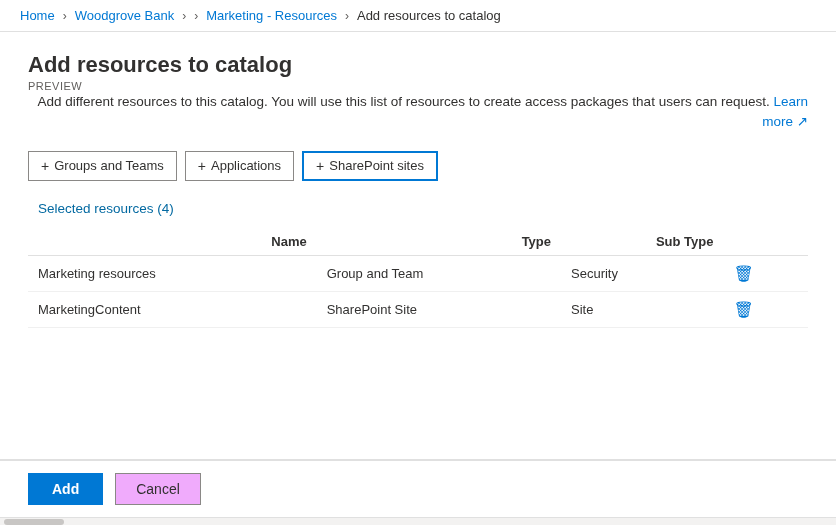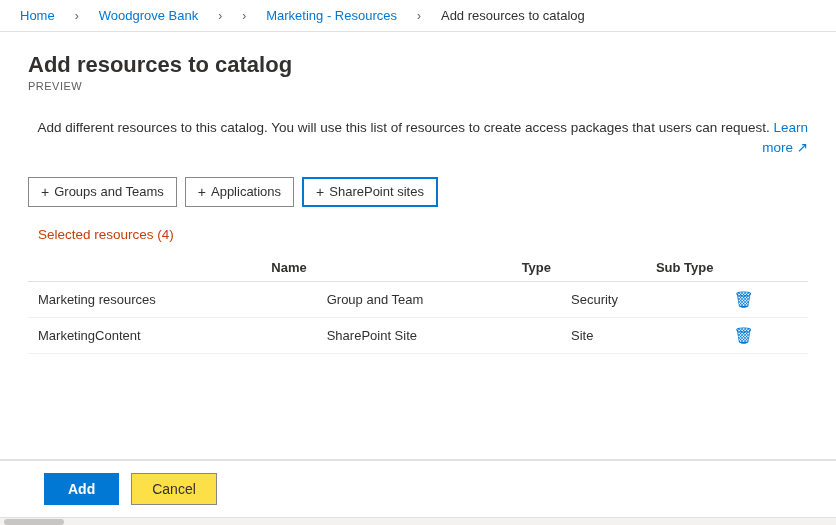--- a/index.html
+++ b/index.html
@@ -17,21 +17,21 @@
       height: 525px;
       display: flex;
       flex-direction: column;
     }
     
     .breadcrumb {
       background: #fff;
       padding: 8px 20px;
       display: flex;
       align-items: center;
-      gap: 20px;
+      gap: 8px;
       font-size: 13px;
       border-bottom: 1px solid #e0e0e0;
     }
     .breadcrumb-item {
       color: #0078d4;
       cursor: pointer;
     }
     .breadcrumb-separator {
       color: #605e5c;
       font-size: 12px;
@@ -50,21 +50,21 @@
     .page-title {
       font-size: 22px;
       font-weight: 600;
       color: #323130;
       margin-bottom: 2px;
     }
     .preview-badge {
       font-size: 11px;
       color: #605e5c;
       letter-spacing: 0.5px;
-      margin-bottom: 26px;
+      margin-bottom: 0;
     }
     .description {
       font-size: 13.5px;
       color: #323130;
       margin-bottom: 18px;
       line-height: 1.5;
       text-align: right;
     }
     .description a {
       color: #0078d4;
@@ -90,21 +90,21 @@
     .add-btn.active {
       border: 2px solid #0078d4;
     }
     .add-btn .plus {
       font-size: 14px;
       color: #323130;
     }
     
     .section-label {
       font-size: 13.5px;
-      color: #c2410c;
+      color: #0369a1;
       margin-bottom: 12px;
       padding-left: 10px;
     }
     
     .resources-table {
       width: 100%;
       border-collapse: collapse;
       padding-left: 10px;
     }
     .resources-table th {
@@ -137,24 +137,23 @@
       border-top: 1px solid #e0e0e0;
     }
     .btn-add {
       background: #0078d4;
       color: #fff;
       border: none;
       padding: 8px 24px;
       font-size: 14px;
       font-weight: 600;
       cursor: pointer;
-      margin-left: 16px;
     }
     .btn-cancel {
-      background: #fde047;
+      background: #f0abfc;
       color: #323130;
       border: 1px solid #8a8886;
       padding: 7px 20px;
       font-size: 14px;
       cursor: pointer;
       text-align: center;
     }
     
     .scroll-hint {
       height: 8px;

